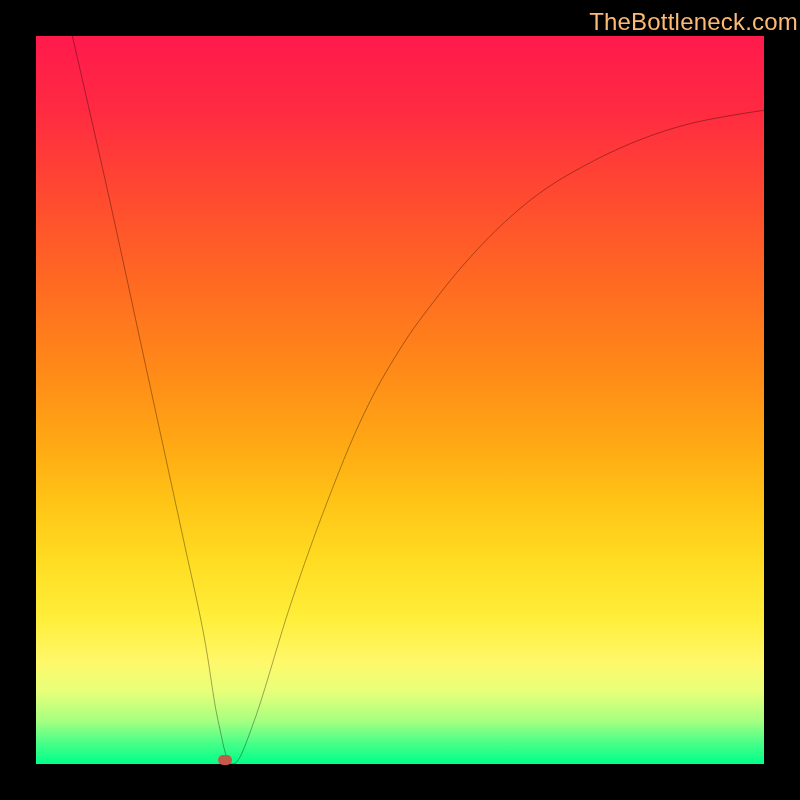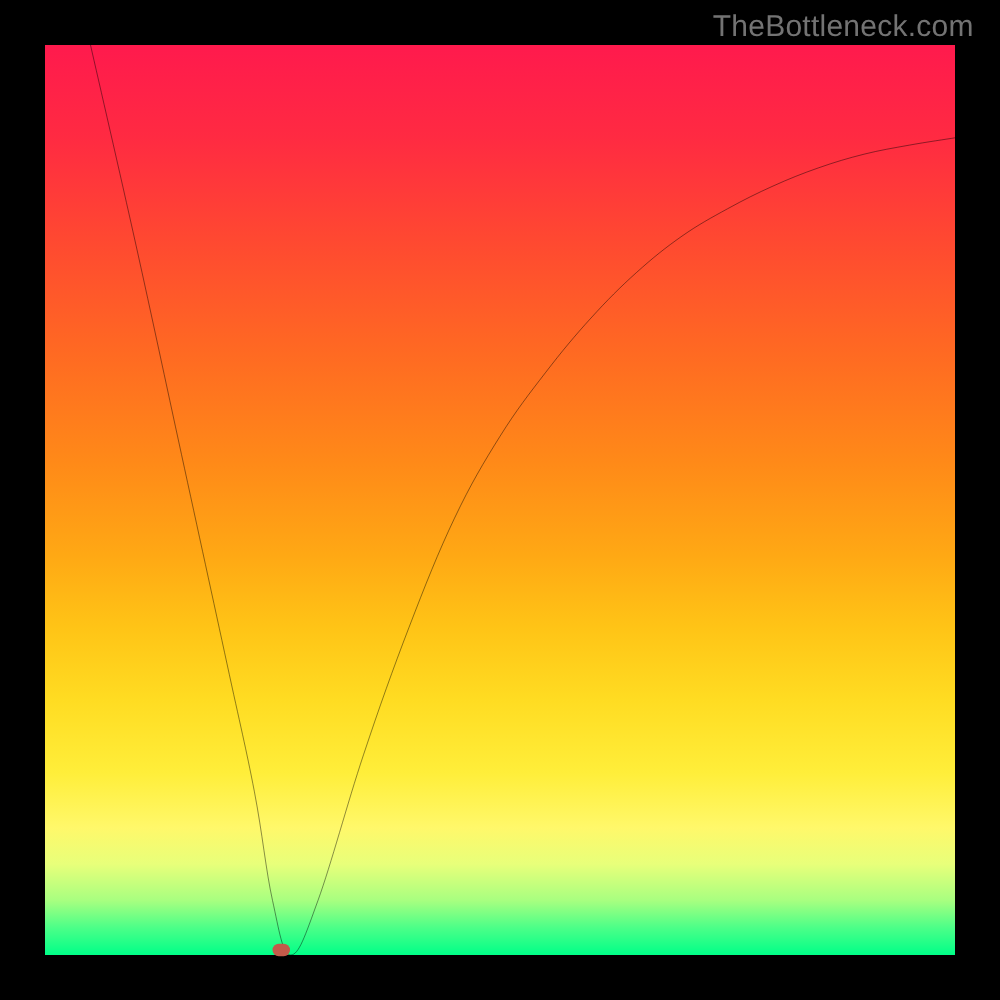--- a/index.html
+++ b/index.html
@@ -35,22 +35,22 @@
       #ffee3a 80%,
       #fff86a 86%,
       #e8ff7a 90%,
       #a8ff80 94%,
       #4cff88 97%,
       #00ff88 100%);
   }
   .watermark {
     position: absolute;
     top: 8px;
-    right: 21px;
-    color: #737373;
+    right: 2px;
+    color: #fdba74;
     font-size: 24px;
     font-weight: 400;
     letter-spacing: 0.2px;
     user-select: none;
   }
   svg.curve {
     position: absolute;
     inset: 0;
     width: 100%;
     height: 100%;

